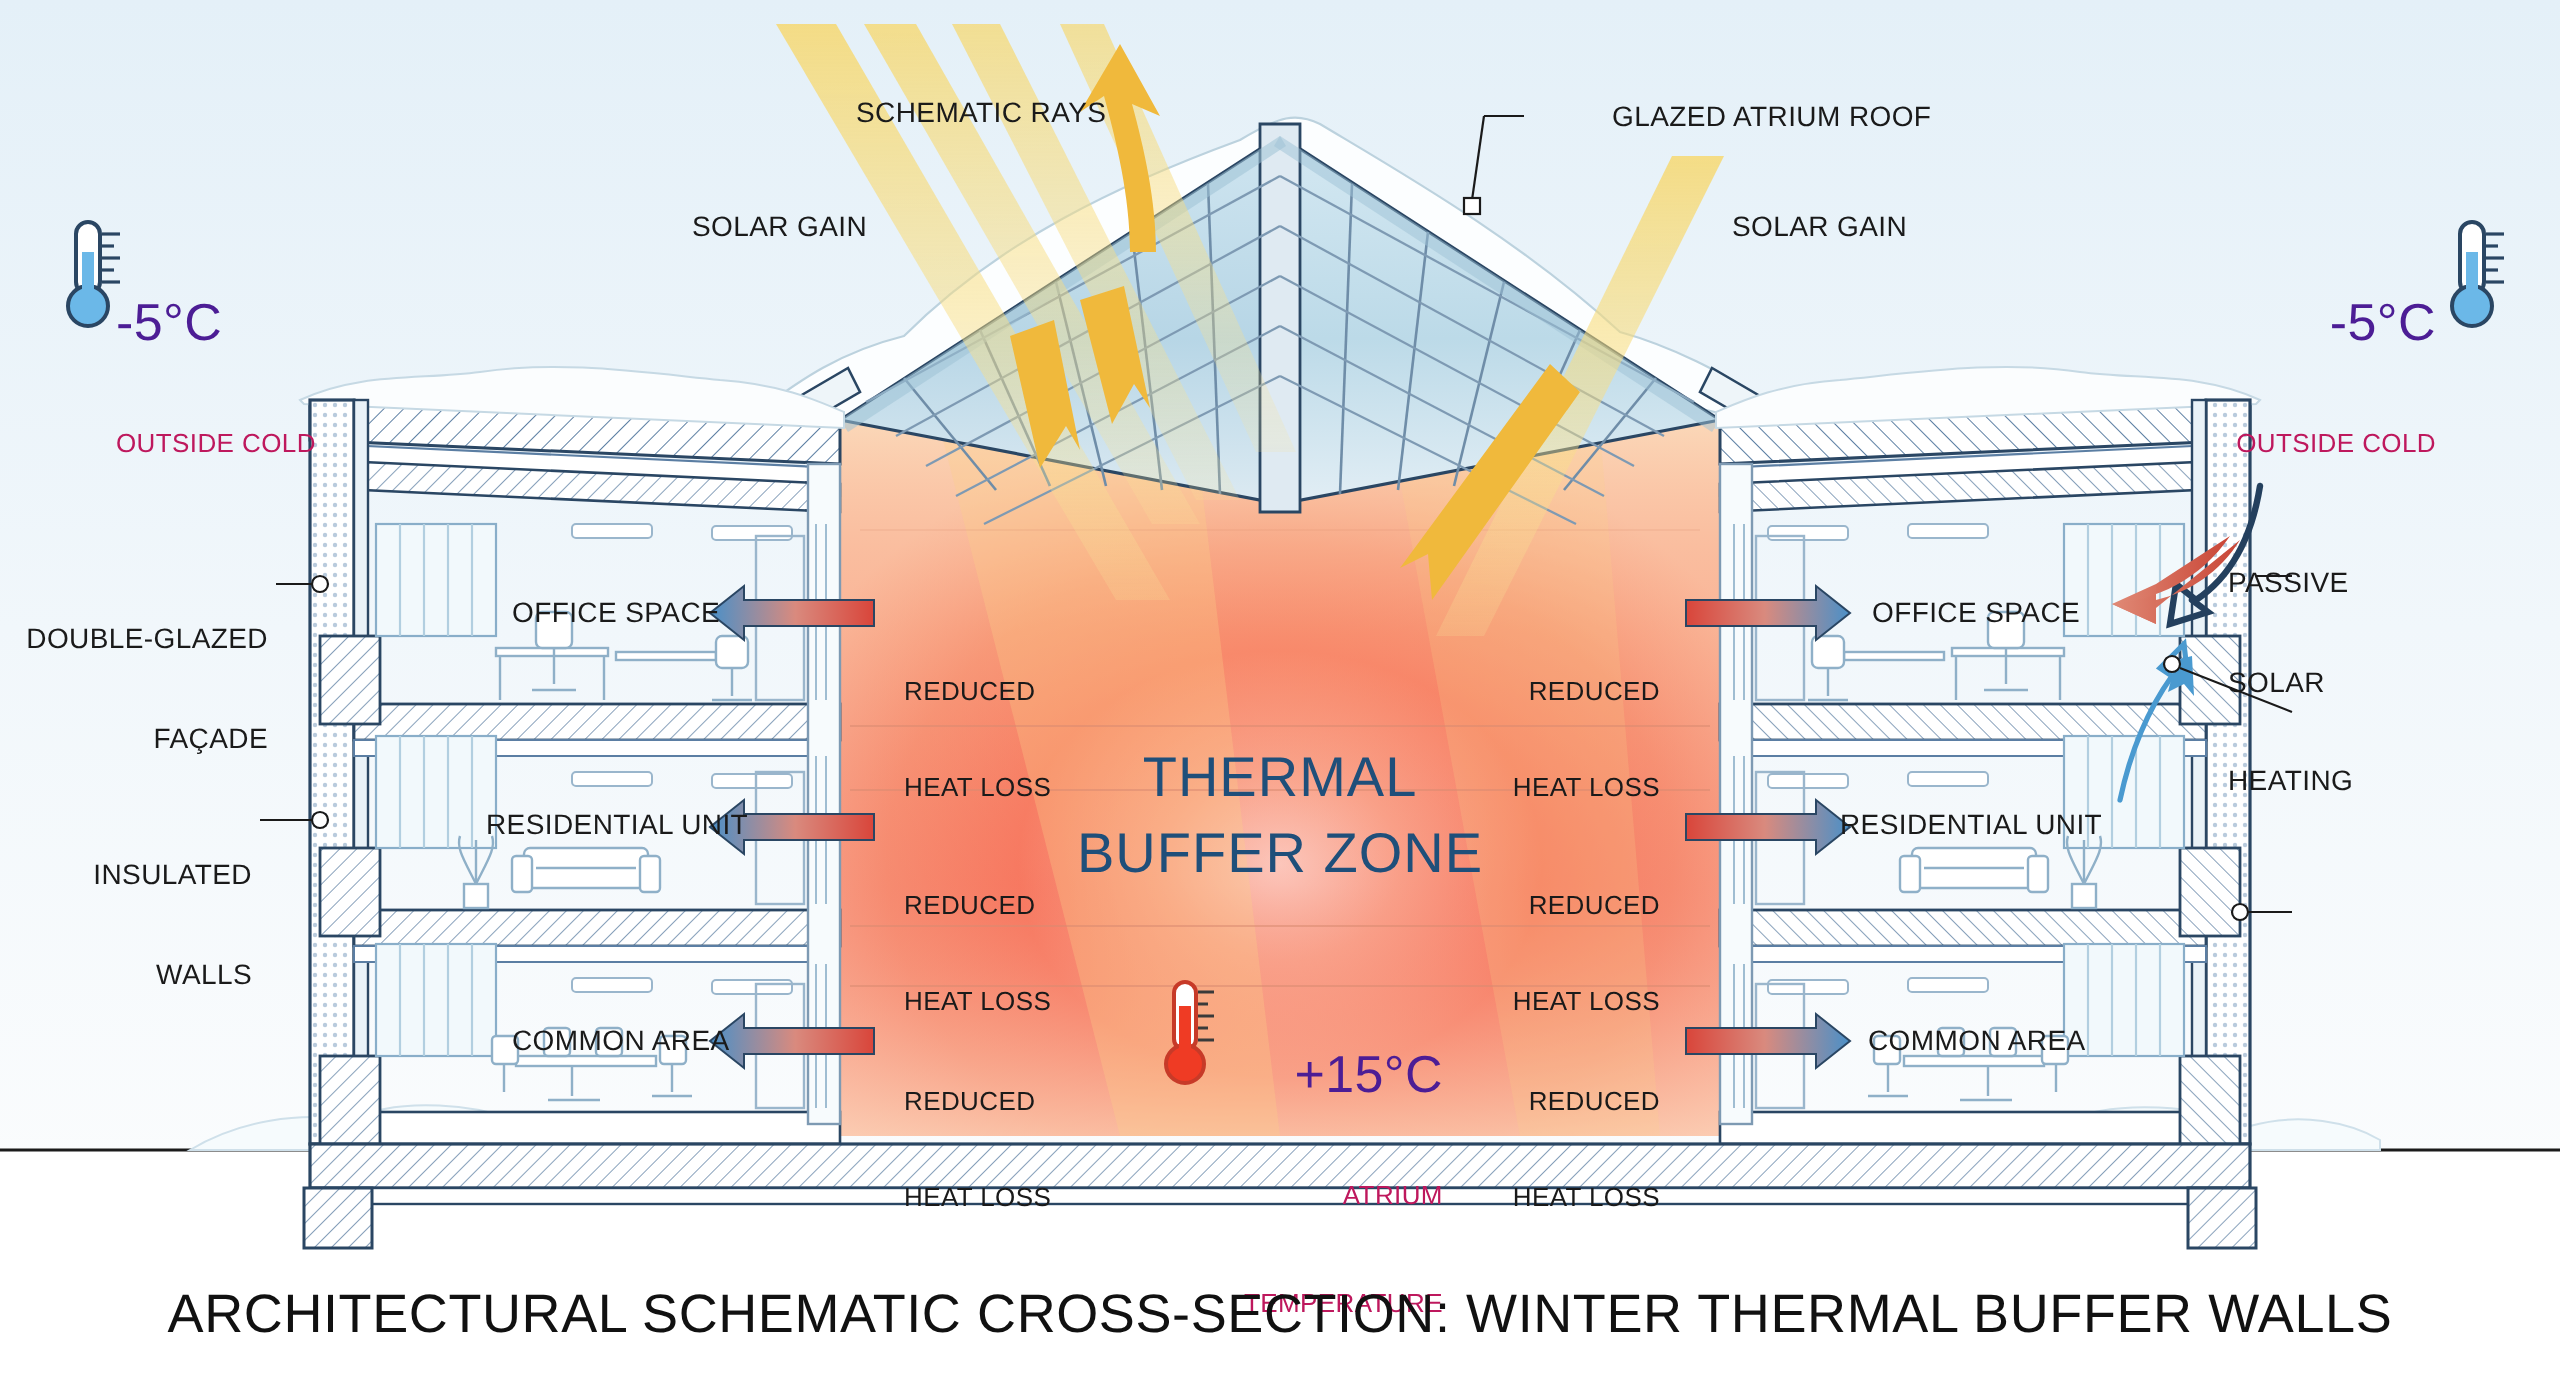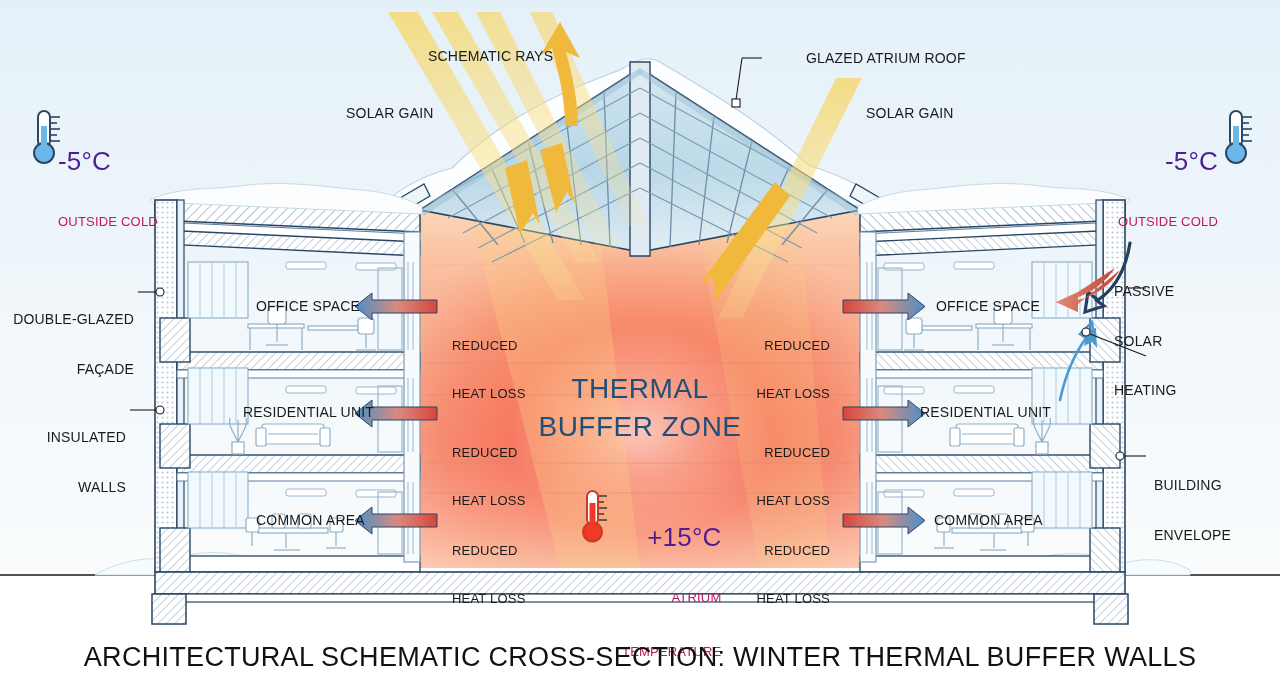--- a/index.html
+++ b/index.html
@@ -542,24 +542,20 @@
 <div class="lbl lbl-md rt" style="left:-6px;top:396px;width:132px;">
   <div>INSULATED</div>
   <div>WALLS</div>
 </div>
 
 <div class="lbl lbl-md" style="left:1114px;top:250px;">
   <div>PASSIVE</div>
   <div>SOLAR</div>
   <div>HEATING</div>
 </div>
-<div class="lbl lbl-md" style="left:1154px;top:444px;">
-  <div>BUILDING</div>
-  <div>ENVELOPE</div>
-</div>
 
 <div class="lbl lbl-md" style="left:256px;top:298px;">OFFICE SPACE</div>
 <div class="lbl lbl-md" style="left:243px;top:404px;">RESIDENTIAL UNIT</div>
 <div class="lbl lbl-md" style="left:256px;top:512px;">COMMON AREA</div>
 
 <div class="lbl lbl-md" style="left:936px;top:298px;">OFFICE SPACE</div>
 <div class="lbl lbl-md" style="left:920px;top:404px;">RESIDENTIAL UNIT</div>
 <div class="lbl lbl-md" style="left:934px;top:512px;">COMMON AREA</div>
 
 <div class="lbl lbl-rhl" style="left:452px;top:305px;">

